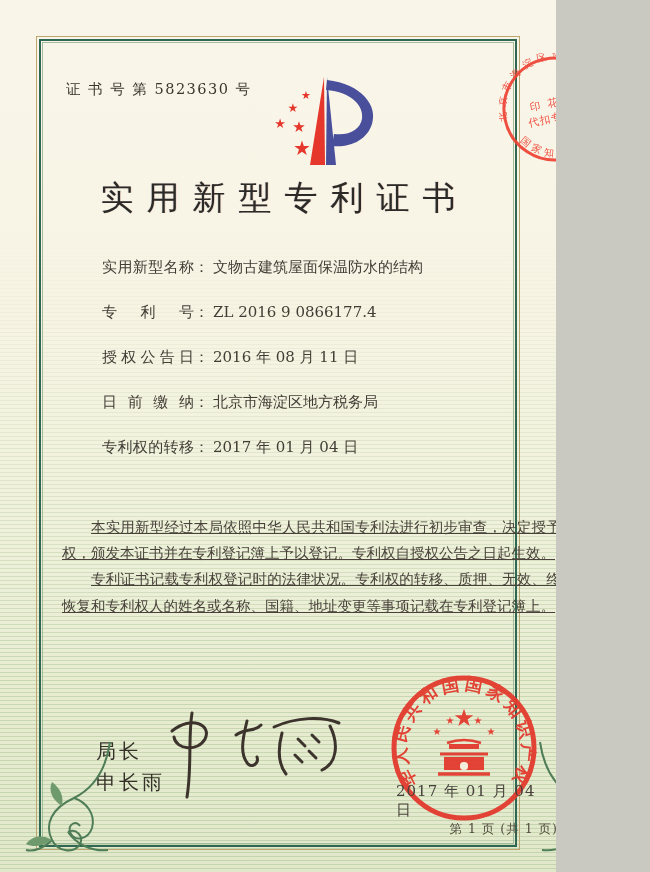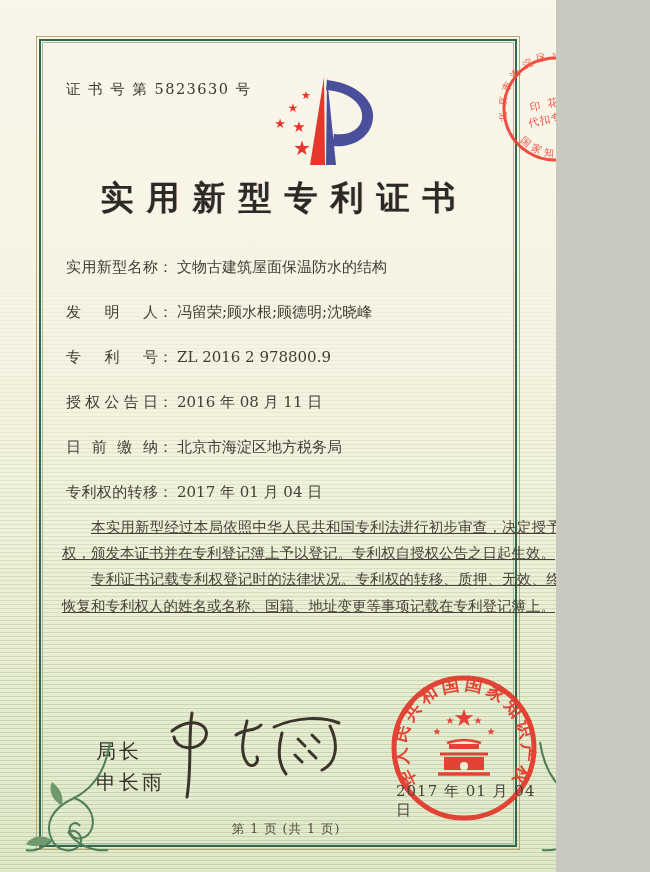--- a/index.html
+++ b/index.html
@@ -14,37 +14,37 @@
     background:repeating-linear-gradient(180deg,rgba(120,160,100,0.28) 0 1px,rgba(0,0,0,0) 1px 4px);
     -webkit-mask-image:linear-gradient(180deg,transparent 0%,transparent 26%,rgba(0,0,0,.5) 52%,#000 78%);
     mask-image:linear-gradient(180deg,transparent 0%,transparent 26%,rgba(0,0,0,.5) 52%,#000 78%);
   }
   .frame{position:absolute;left:36px;top:36px;right:36px;bottom:22px;z-index:2;
     border:1px solid #b9a671;padding:2px;}
   .frame-mid{width:100%;height:100%;border:2px solid #2f6752;box-sizing:border-box;padding:1px;}
   .frame-in{width:100%;height:100%;border:1px solid #a3bc9c;box-sizing:border-box;}
   .layer{position:absolute;z-index:3;}
   .certno{left:66px;top:80px;font-size:14.5px;letter-spacing:1.5px;color:#3a372f;}
-  .title{left:0;top:176px;width:100%;text-align:center;font-size:33px;font-weight:700;
+  .title{left:0;top:176px;width:100%;text-align:center;font-size:33px;font-weight:400;
     letter-spacing:13px;color:#2b2a26;text-indent:13px;
     text-shadow:0.8px 0 0 rgba(190,60,50,.18),-0.8px 0 0 rgba(60,80,160,.14);}
   .fields{left:66px;top:257px;right:54px;font-size:15px;color:#413d35;}
-  .field-row{margin-bottom:25px;line-height:20px;white-space:nowrap;}
+  .field-row{margin-bottom:25px;line-height:20px;white-space:nowrap;margin-left:36px;}
   .f-label{display:inline-block;width:92px;text-align:justify;text-align-last:justify;vertical-align:top;}
   .f-colon{display:inline-block;margin-right:4px;}
   .paras{left:62px;top:514px;width:528px;font-size:14.5px;line-height:26.2px;
     color:#48423a;text-align:justify;}
   .paras p{margin:0;text-indent:2em;text-decoration:underline;}
   .signer{left:96px;top:736px;font-family:"Liberation Sans","DejaVu Sans",sans-serif;
     font-size:20px;letter-spacing:3px;color:#343129;line-height:31px;}
   .sig-svg{left:158px;top:703px;}
   .seal-svg{left:388px;top:672px;}
   .seal-date{left:396px;top:782px;font-size:15px;letter-spacing:1px;color:#46413a;z-index:4;}
   .stamp-svg{left:499px;top:53px;}
-  .footer{left:8px;top:821px;width:100%;text-align:center;font-size:12.5px;letter-spacing:1px;color:#514c3e;}
+  .footer{left:2px;top:821px;width:100%;text-align:right;font-size:12.5px;letter-spacing:1px;color:#514c3e;}
   .flourish{z-index:3;}
   svg text{font-family:"DejaVu Sans","Liberation Sans",sans-serif;}
   svg .cjk{font-family:"DejaVu Serif","Liberation Serif",serif;}
 </style>
 </head>
 <body>
 
 <div id="page">
 
   <div class="frame">
@@ -82,24 +82,21 @@
     </g>
   </svg>
 
   <div class="layer title">实用新型专利证书</div>
 
   <div class="layer fields">
     <div class="field-row">
       <span class="f-label">实用新型名称</span><span class="f-colon">：</span><span>文物古建筑屋面保温防水的结构</span>
     </div>
     <div class="field-row">
-      <span class="f-label">发明人</span><span class="f-colon">：</span><span>冯留荣;顾水根;顾德明;沈晓峰</span>
-    </div>
-    <div class="field-row">
-      <span class="f-label">专利号</span><span class="f-colon">：</span><span>ZL 2016 2 978800.9</span>
+      <span class="f-label">专利号</span><span class="f-colon">：</span><span>ZL 2016 9 0866177.4</span>
     </div>
     <div class="field-row">
       <span class="f-label">授权公告日</span><span class="f-colon">：</span><span>2016 年 08 月 11 日</span>
     </div>
     <div class="field-row">
       <span class="f-label">日前缴纳</span><span class="f-colon">：</span><span>北京市海淀区地方税务局</span>
     </div>
     <div class="field-row">
       <span class="f-label">专利权的转移</span><span class="f-colon">：</span><span>2017 年 01 月 04 日</span>
     </div>

